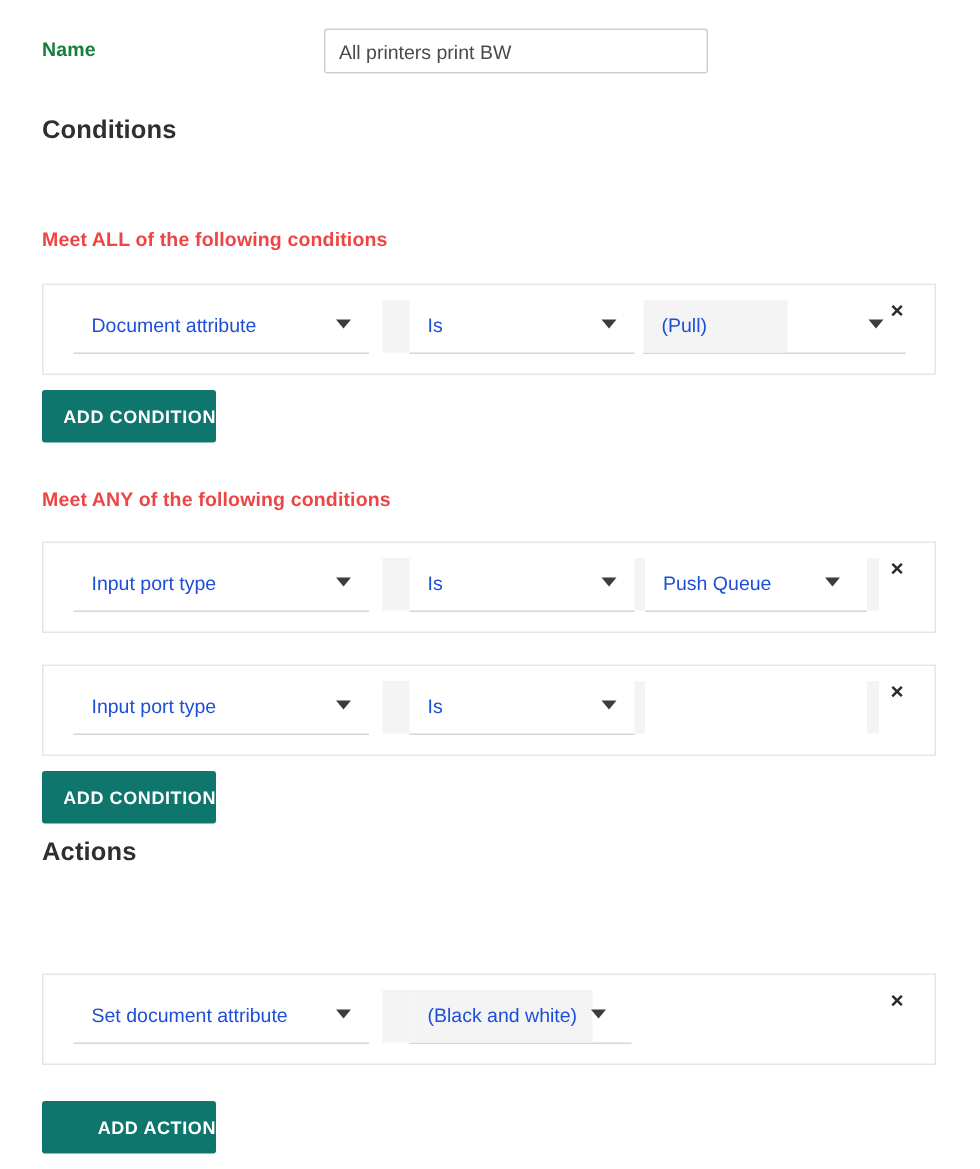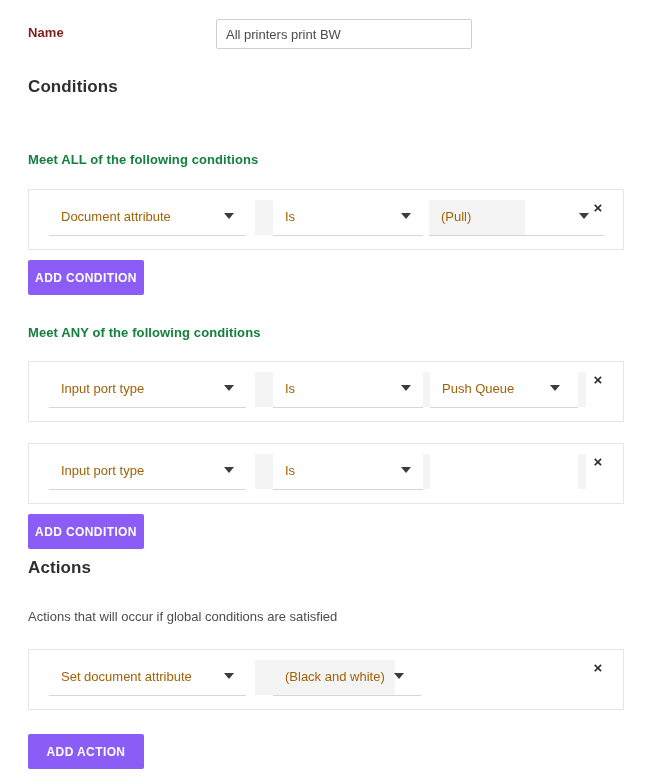--- a/index.html
+++ b/index.html
@@ -29,21 +29,21 @@
     left: 0; top: 0;
     width: 653px;
     height: 60px;
   }
   .name-label {
     position: absolute;
     left: 28px;
     top: 25px;
     font-size: 13px;
     font-weight: bold;
-    color: #7f1d1d;
+    color: #15803d;
     letter-spacing: 0.1px;
   }
   .name-input {
     position: absolute;
     left: 216px;
     top: 19px;
     width: 256px;
     height: 30px;
     box-sizing: border-box;
     border: 1px solid #cfcfcf;
@@ -69,21 +69,21 @@
     position: absolute;
     left: 28px;
     font-size: 13px;
     color: #4d4d4d;
   }
   .group-title {
     position: absolute;
     left: 28px;
     font-size: 13px;
     font-weight: bold;
-    color: #15803d;
+    color: #ef4444;
     letter-spacing: 0.1px;
   }
 
   
   .card {
     position: absolute;
     left: 28px;
     width: 596px;
     box-sizing: border-box;
     border: 1px solid #e6e6e6;
@@ -96,21 +96,21 @@
     box-sizing: border-box;
     height: 36px;
     border-bottom: 1px solid #d6d6d6;
     cursor: pointer;
   }
   .dd .dd-text {
     position: absolute;
     left: 12px;
     top: 9px;
     font-size: 13px;
-    color: #a16207;
+    color: #1d4ed8;
     white-space: nowrap;
   }
   .dd .dd-arrow {
     position: absolute;
     top: 13px;
     width: 0; height: 0;
     border-left: 5px solid transparent;
     border-right: 5px solid transparent;
     border-top: 6px solid #3c3c3c;
   }
@@ -140,30 +140,31 @@
     color: #2b2b2b;
     cursor: pointer;
     font-family: "Liberation Sans", sans-serif;
   }
 
   
   .btn {
     position: absolute;
     left: 28px;
     height: 35px;
-    background: #8b5cf6;
+    background: #0f766e;
     border: none;
     border-radius: 2px;
     color: #ffffff;
     font-family: "Liberation Sans", sans-serif;
     font-size: 12px;
     font-weight: bold;
     letter-spacing: 0.4px;
     cursor: pointer;
     padding: 0;
+    text-align: right;
   }
 </style>
 </head>
 <body>
 
 <div class="page">
 
   <div class="name-row">
     <div class="name-label">Name</div>
     <input class="name-input" type="text" value="All printers print BW" style="">
@@ -225,21 +226,20 @@
       <span class="dd-arrow" style="right:12px;"></span>
     </div>
     <div class="spacer" style="left:394px; top:10px; width:7px; height:35px;"></div>
     <div class="spacer" style="left:549px; top:10px; width:8px; height:35px;"></div>
     <div class="rm" style="left:560px; top:9px;">×</div>
   </div>
 
   <button class="btn" style="top:514px; width:116px;">ADD CONDITION</button>
 
   <div class="sec-title" style="top:558px;">Actions</div>
-  <div class="sec-sub" style="top:609px;">Actions that will occur if global conditions are satisfied</div>
 
   <div class="card" style="top:649px; height:61px;">
     <div class="dd" style="left:20px; top:10px; width:197px;">
       <span class="dd-text">Set document attribute</span>
       <span class="dd-arrow" style="right:12px;"></span>
     </div>
     <div class="spacer" style="left:226px; top:10px; width:18px; height:35px;"></div>
     <div class="dd" style="left:244px; top:10px; width:148px;">
       <span class="hl" style="width:122px;"></span>
       <span class="dd-text">(Black and white)</span>

